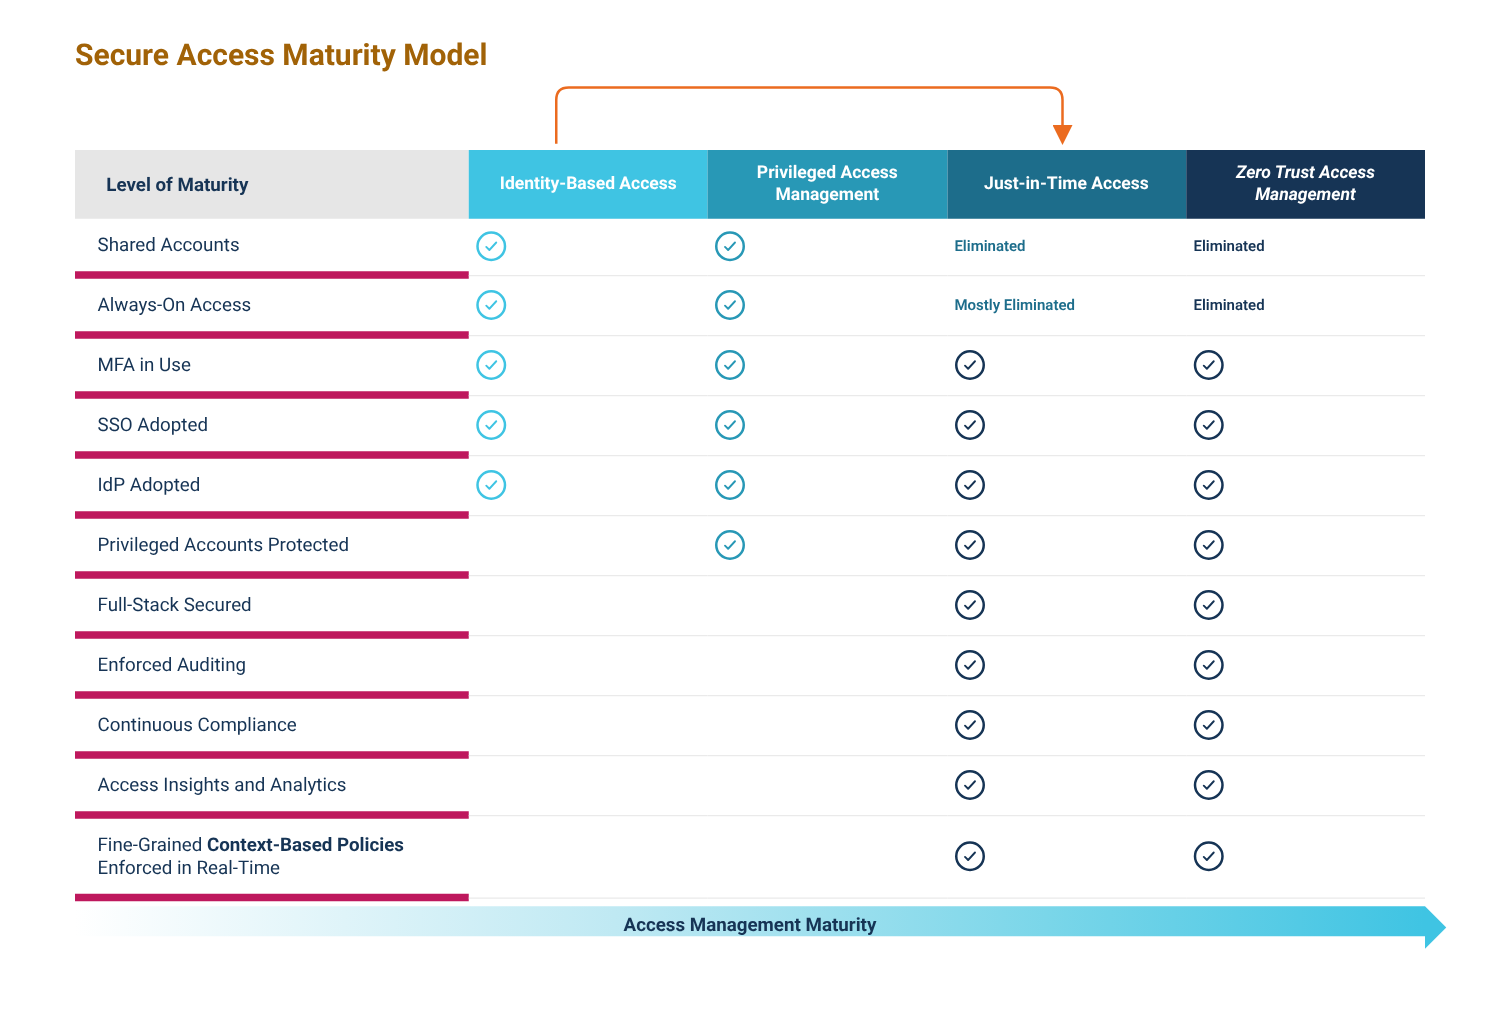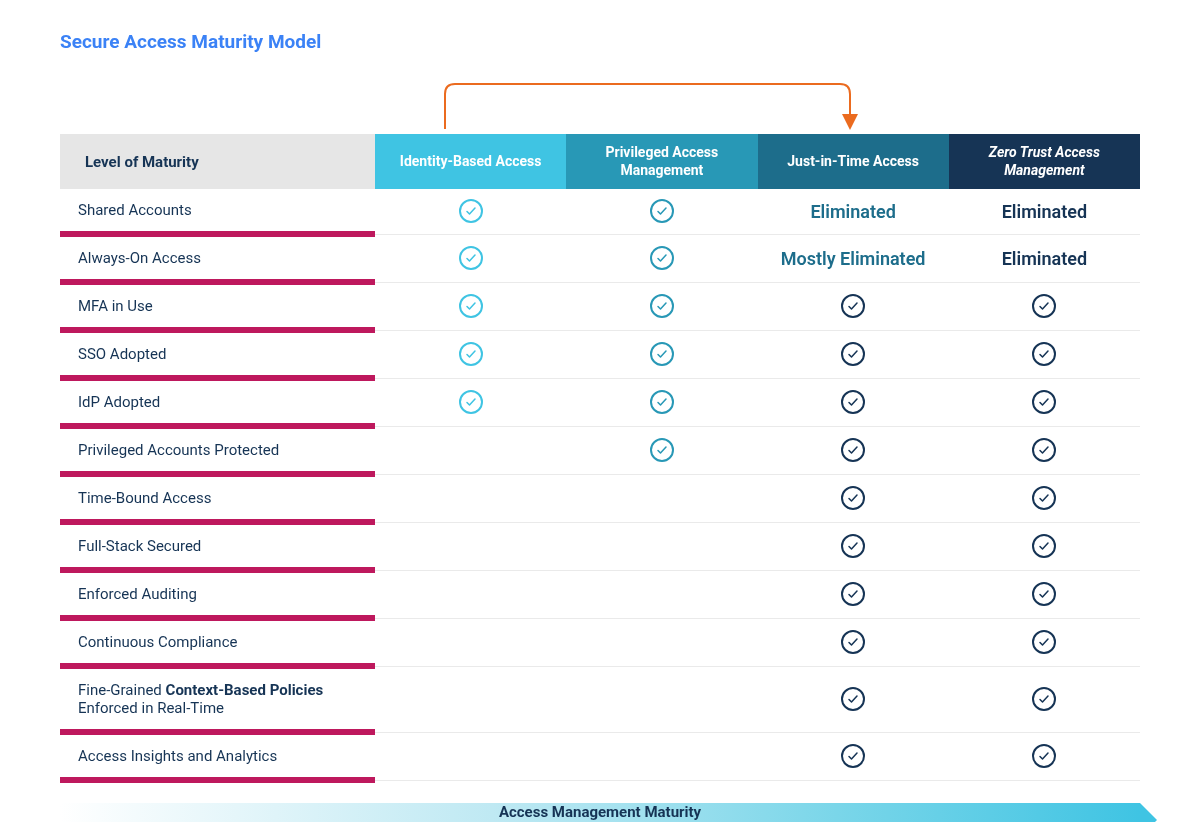--- a/index.html
+++ b/index.html
@@ -3,24 +3,24 @@
 <meta charset="utf-8">
 <style>
   * { box-sizing: border-box; margin: 0; padding: 0; }
   body {
     font-family: -apple-system, BlinkMacSystemFont, "Segoe UI", Roboto, Helvetica, Arial, sans-serif;
     background: #fff;
     padding: 30px 60px;
     color: #163455;
   }
   .title {
-    font-size: 19px;
+    font-size: 24px;
     font-weight: 700;
-    color: #3b82f6;
-    margin-bottom: 21px;
+    color: #a16207;
+    margin-bottom: 2px;
   }
   .arrow-area {
     position: relative;
     height: 60px;
   }
   .arrow-area svg {
     position: absolute;
     top: 0;
     left: 0;
   }
@@ -54,24 +54,23 @@
   .c2 { background: #1d6d8b; }
   .c3 { background: #163455; font-style: italic; }
   .td-label {
     padding: 12px 18px;
     font-size: 15px;
     color: #163455;
     border-bottom: 6px solid #be185d;
     text-align: left;
   }
   .td-cell {
-    text-align: center;
     padding: 10px 6px;
     border-bottom: 1px solid #eaeaea;
-    font-size: 18px;
+    font-size: 12px;
     vertical-align: middle;
   }
   .check {
     display: inline-flex;
     align-items: center;
     justify-content: center;
     width: 24px;
     height: 24px;
     border-radius: 50%;
     border: 2px solid;
@@ -79,24 +78,24 @@
   .check svg { width: 12px; height: 12px; }
   .check.light  { border-color: #3fc4e3; color: #3fc4e3; }
   .check.medium { border-color: #2898b6; color: #2898b6; }
   .check.dark   { border-color: #163455; color: #163455; }
   .txt { font-weight: 600; }
   .txt.teal { color: #1d6d8b; }
   .txt.navy { color: #163455; }
   .b { font-weight: 700; }
   .footer-bar {
     position: relative;
-    margin-top: 20px;
-    height: 34px;
+    margin-top: 4px;
+    height: 24px;
     display: flex;
-    align-items: flex-start;
+    align-items: flex-end;
     justify-content: center;
     color: #163455;
     font-weight: 700;
     font-size: 15px;
     background: linear-gradient(90deg, #ffffff 0%, #bfe9f3 40%, #7ad6e9 72%, #3fc4e3 100%);
   }
   .footer-bar::after {
     content: "";
     position: absolute;
     right: -17px;
@@ -246,35 +245,20 @@
               <polyline points="4 13 9 18 20 6"></polyline>
             </svg>
           </span></td>
         <td class="td-cell"><span class="check dark">
             <svg viewBox="0 0 24 24" fill="none" stroke="currentColor" stroke-width="3" stroke-linecap="round" stroke-linejoin="round">
               <polyline points="4 13 9 18 20 6"></polyline>
             </svg>
           </span></td>
       </tr>
       <tr>
-        <td class="td-label">Time-Bound Access</td>
-        <td class="td-cell"></td>
-        <td class="td-cell"></td>
-        <td class="td-cell"><span class="check dark">
-            <svg viewBox="0 0 24 24" fill="none" stroke="currentColor" stroke-width="3" stroke-linecap="round" stroke-linejoin="round">
-              <polyline points="4 13 9 18 20 6"></polyline>
-            </svg>
-          </span></td>
-        <td class="td-cell"><span class="check dark">
-            <svg viewBox="0 0 24 24" fill="none" stroke="currentColor" stroke-width="3" stroke-linecap="round" stroke-linejoin="round">
-              <polyline points="4 13 9 18 20 6"></polyline>
-            </svg>
-          </span></td>
-      </tr>
-      <tr>
         <td class="td-label">Full-Stack Secured</td>
         <td class="td-cell"></td>
         <td class="td-cell"></td>
         <td class="td-cell"><span class="check dark">
             <svg viewBox="0 0 24 24" fill="none" stroke="currentColor" stroke-width="3" stroke-linecap="round" stroke-linejoin="round">
               <polyline points="4 13 9 18 20 6"></polyline>
             </svg>
           </span></td>
         <td class="td-cell"><span class="check dark">
             <svg viewBox="0 0 24 24" fill="none" stroke="currentColor" stroke-width="3" stroke-linecap="round" stroke-linejoin="round">
@@ -306,36 +290,36 @@
               <polyline points="4 13 9 18 20 6"></polyline>
             </svg>
           </span></td>
         <td class="td-cell"><span class="check dark">
             <svg viewBox="0 0 24 24" fill="none" stroke="currentColor" stroke-width="3" stroke-linecap="round" stroke-linejoin="round">
               <polyline points="4 13 9 18 20 6"></polyline>
             </svg>
           </span></td>
       </tr>
       <tr>
+        <td class="td-label">Access Insights and Analytics</td>
+        <td class="td-cell"></td>
+        <td class="td-cell"></td>
+        <td class="td-cell"><span class="check dark">
+            <svg viewBox="0 0 24 24" fill="none" stroke="currentColor" stroke-width="3" stroke-linecap="round" stroke-linejoin="round">
+              <polyline points="4 13 9 18 20 6"></polyline>
+            </svg>
+          </span></td>
+        <td class="td-cell"><span class="check dark">
+            <svg viewBox="0 0 24 24" fill="none" stroke="currentColor" stroke-width="3" stroke-linecap="round" stroke-linejoin="round">
+              <polyline points="4 13 9 18 20 6"></polyline>
+            </svg>
+          </span></td>
+      </tr>
+      <tr>
         <td class="td-label"><span>Fine-Grained </span><span class="b">Context-Based Policies</span><span> Enforced in Real-Time</span></td>
-        <td class="td-cell"></td>
-        <td class="td-cell"></td>
-        <td class="td-cell"><span class="check dark">
-            <svg viewBox="0 0 24 24" fill="none" stroke="currentColor" stroke-width="3" stroke-linecap="round" stroke-linejoin="round">
-              <polyline points="4 13 9 18 20 6"></polyline>
-            </svg>
-          </span></td>
-        <td class="td-cell"><span class="check dark">
-            <svg viewBox="0 0 24 24" fill="none" stroke="currentColor" stroke-width="3" stroke-linecap="round" stroke-linejoin="round">
-              <polyline points="4 13 9 18 20 6"></polyline>
-            </svg>
-          </span></td>
-      </tr>
-      <tr>
-        <td class="td-label">Access Insights and Analytics</td>
         <td class="td-cell"></td>
         <td class="td-cell"></td>
         <td class="td-cell"><span class="check dark">
             <svg viewBox="0 0 24 24" fill="none" stroke="currentColor" stroke-width="3" stroke-linecap="round" stroke-linejoin="round">
               <polyline points="4 13 9 18 20 6"></polyline>
             </svg>
           </span></td>
         <td class="td-cell"><span class="check dark">
             <svg viewBox="0 0 24 24" fill="none" stroke="currentColor" stroke-width="3" stroke-linecap="round" stroke-linejoin="round">
               <polyline points="4 13 9 18 20 6"></polyline>

